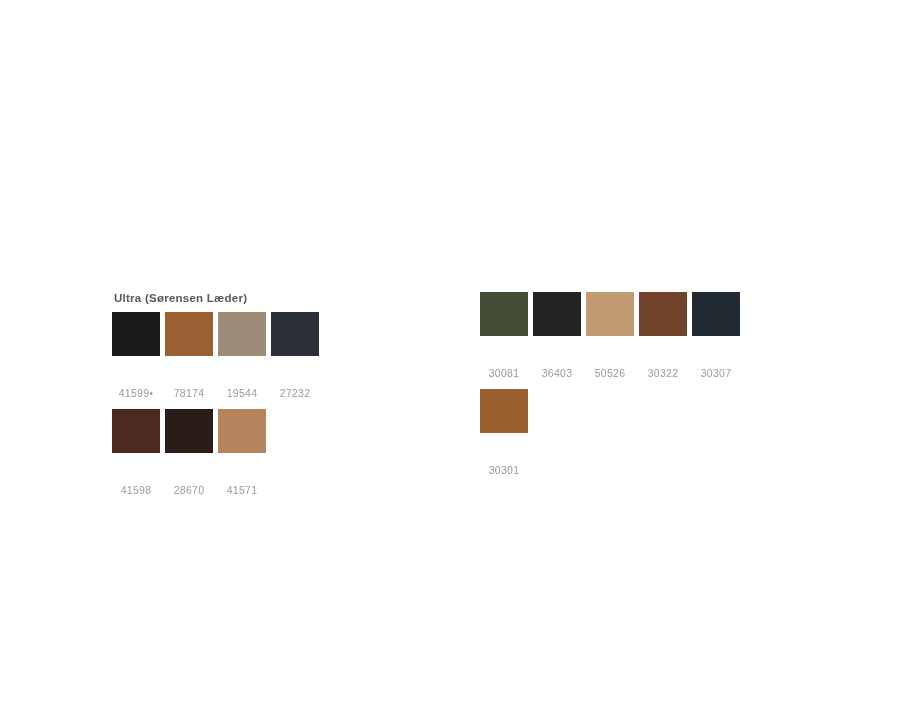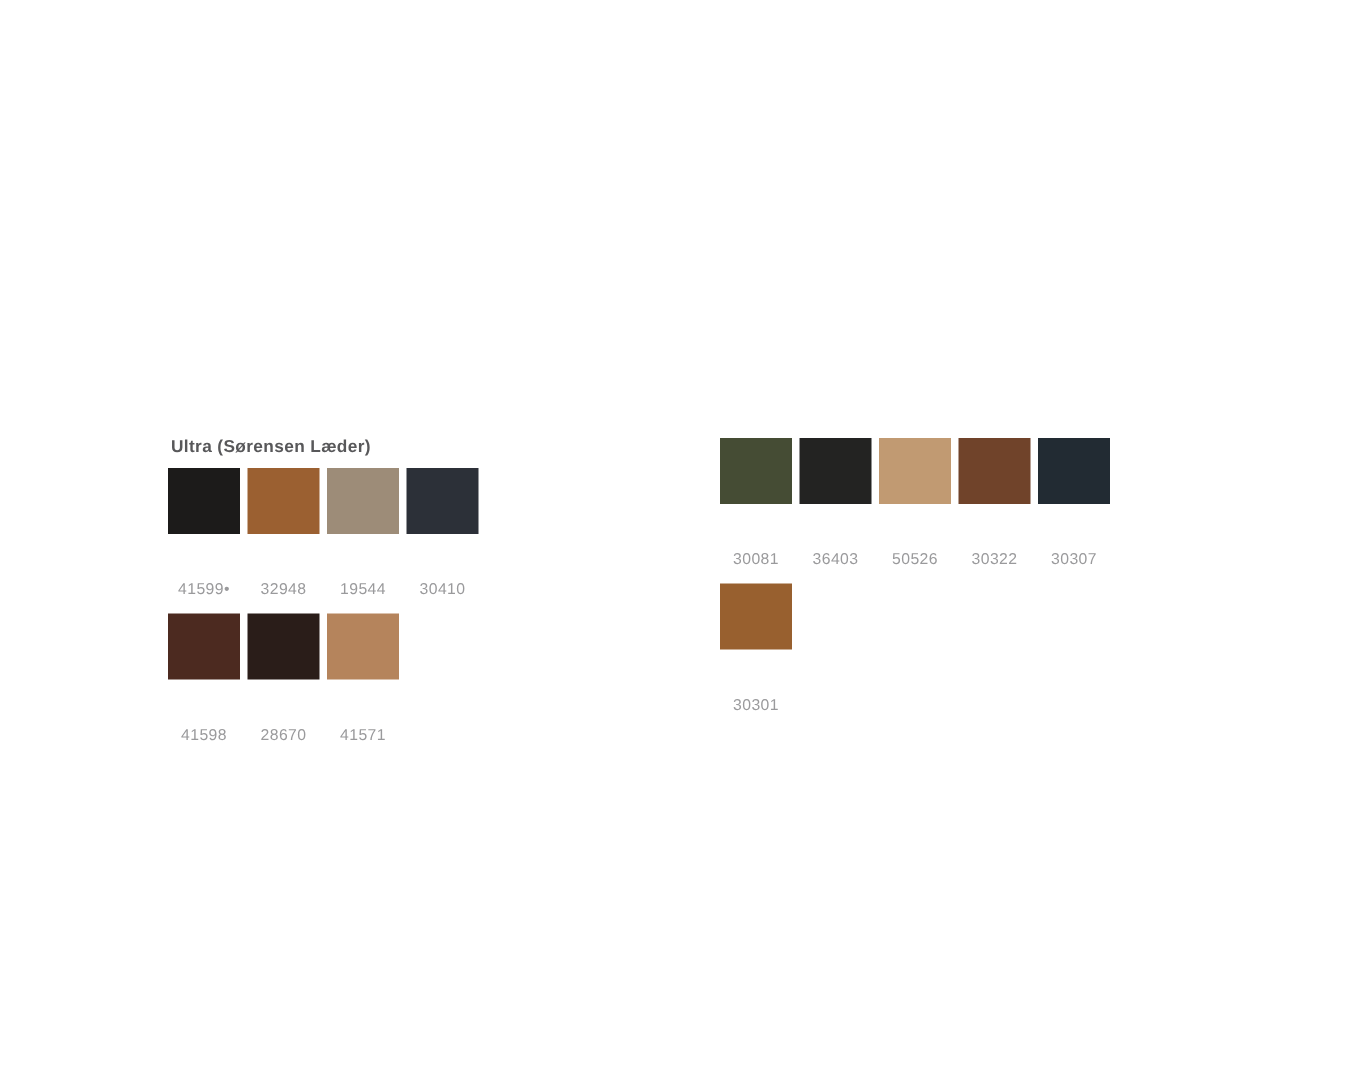--- a/index.html
+++ b/index.html
@@ -80,29 +80,29 @@
     <h2 class="group-title">Ultra (Sørensen Læder)</h2>
     <div class="swatch-rows">
 
       <div class="swatch-row">
         <div class="swatch-cell">
           <span class="swatch-chip" style="background:#1c1b1a"></span>
           <span class="swatch-label">41599•</span>
         </div>
         <div class="swatch-cell">
           <span class="swatch-chip" style="background:#9b6031"></span>
-          <span class="swatch-label">32948</span>
+          <span class="swatch-label">78174</span>
         </div>
         <div class="swatch-cell">
           <span class="swatch-chip" style="background:#9d8c78"></span>
           <span class="swatch-label">19544</span>
         </div>
         <div class="swatch-cell">
           <span class="swatch-chip" style="background:#2c3038"></span>
-          <span class="swatch-label">30410</span>
+          <span class="swatch-label">27232</span>
         </div>
       </div>
 
       <div class="swatch-row">
         <div class="swatch-cell">
           <span class="swatch-chip" style="background:#4c2a20"></span>
           <span class="swatch-label">41598</span>
         </div>
         <div class="swatch-cell">
           <span class="swatch-chip" style="background:#2a1d19"></span>

